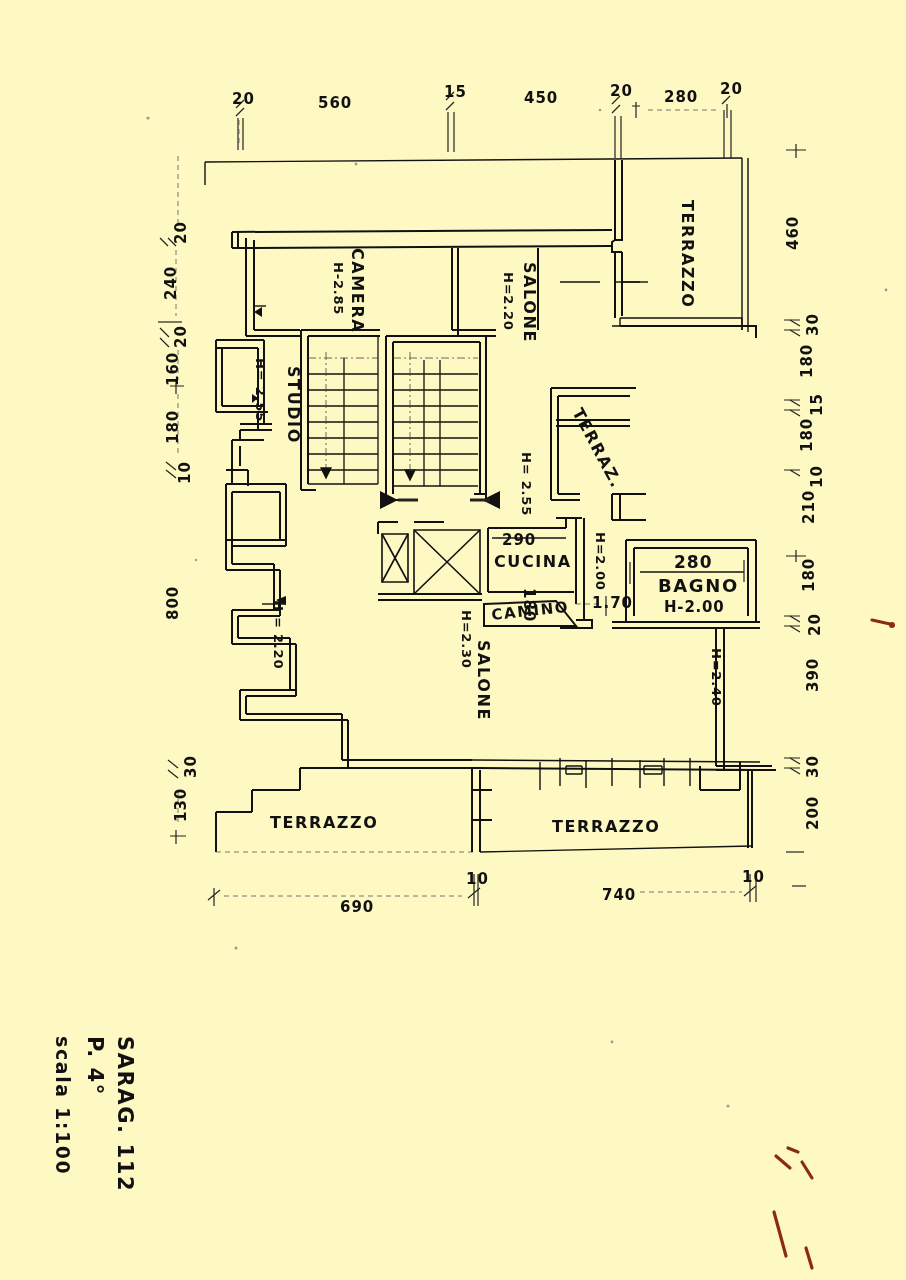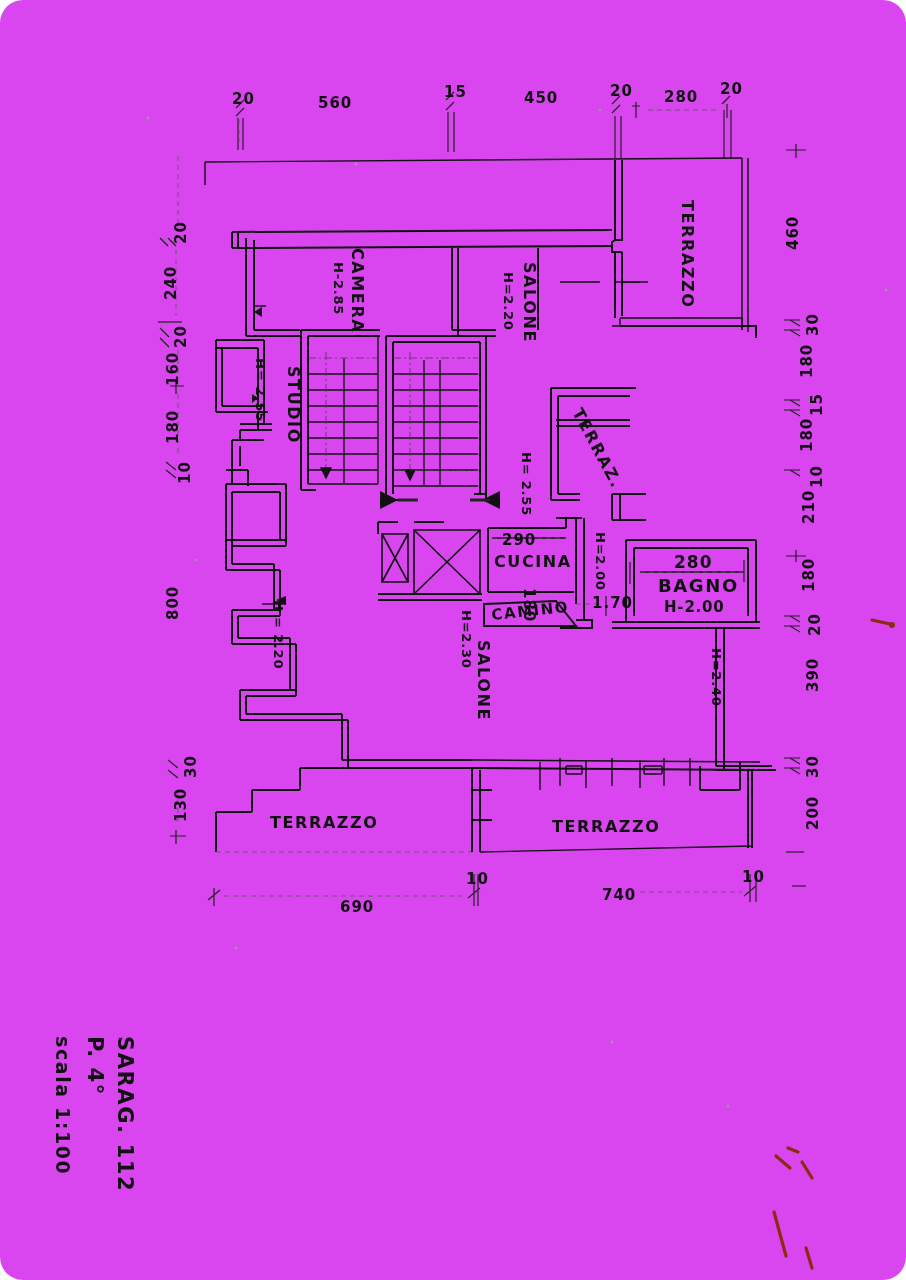--- a/index.html
+++ b/index.html
@@ -12,22 +12,21 @@
     height: 1280px;
     position: relative;
     overflow: hidden;
     font-family: "DejaVu Sans", sans-serif;
   }
   #sheet {
     position: absolute;
     top: 0; left: 0;
     width: 906px;
     height: 1280px;
-    background: #d946ef;
-    border-radius: 23px;
+    background: #fef9c3;
   }
   svg#plan {
     position: absolute;
     top: 0; left: 0;
     width: 906px;
     height: 1280px;
     display: block;
   }
   .wall-thin { fill: none; stroke: #111; stroke-width: 1.4; }
   .wall-med  { fill: none; stroke: #111; stroke-width: 2.0; }

